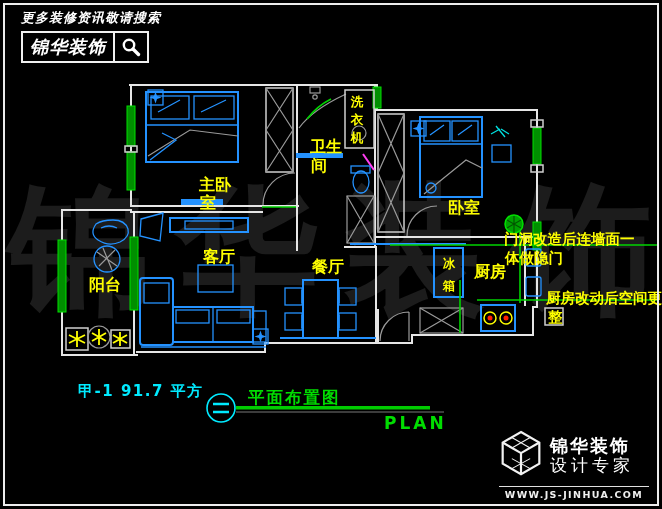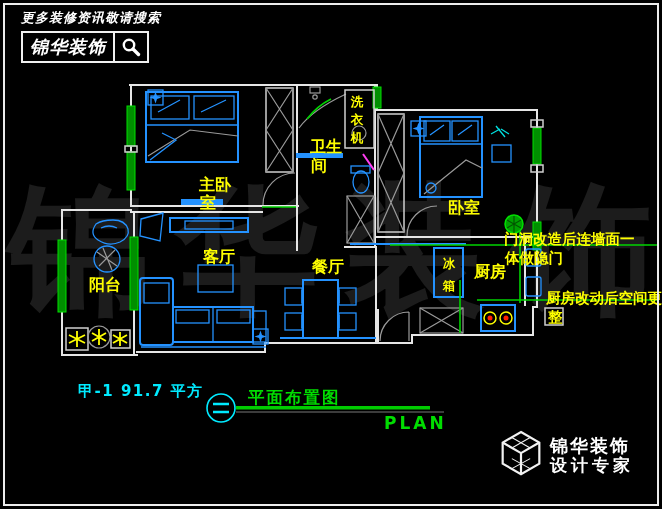--- a/index.html
+++ b/index.html
@@ -28,21 +28,21 @@
   .lbl{fill:#ffff00;font-size:16px;font-weight:bold;text-anchor:middle;}
   .lbl-s{fill:#ffff00;font-size:12.5px;font-weight:bold;text-anchor:middle;}
   .note{fill:#ffff00;font-size:14.5px;font-weight:bold;}
   .t-cyan{fill:#00eaff;font-size:15px;font-weight:bold;letter-spacing:1.5px;}
   .t-green{fill:#00dd00;font-weight:bold;}
   
   .ftr{position:absolute;left:499px;top:429px;width:150px;z-index:5;color:#fff;}
   .ftr-row{display:flex;align-items:center;}
   .ftr-txt{margin-left:7px;}
   .ftr-brand{font-size:18px;font-weight:bold;letter-spacing:2px;line-height:1.1;}
-  .ftr-tag{font-size:17px;font-weight:bold;letter-spacing:4px;line-height:1.15;}
+  .ftr-tag{font-size:17px;font-weight:normal;letter-spacing:4px;line-height:1.15;}
   .ftr-web{border-top:1.5px solid #e0e0e0;margin-top:3px;padding-top:2px;text-align:center;
            font-size:9.5px;font-weight:bold;letter-spacing:1.4px;color:#efefef;}
 </style>
 </head>
 <body>
 
 <div class="canvas">
   <div class="frame"></div>
 
   <div class="watermark">锦华装饰</div>
@@ -284,14 +284,15 @@
           <path d="M24,3 L44,14.5 V37.5 L24,49 L4,37.5 V14.5 Z" stroke="#f2f2f2" stroke-width="2.4" fill="none"></path>
           <path d="M4,14.5 L24,26 L44,14.5 M24,26 V49" stroke="#f2f2f2" stroke-width="2.4" fill="none"></path>
           <path d="M14,9 L34,20.5 M34,9 L14,20.5 M14,32 L34,43 M34,32 L14,43" stroke="#f2f2f2" stroke-width="1.1" fill="none"></path>
         </svg>
       </span>
       <span class="ftr-txt">
         <div class="ftr-brand">锦华装饰</div>
         <div class="ftr-tag">设计专家</div>
       </span>
     </div>
+    <div class="ftr-web">WWW.JS-JINHUA.COM</div>
   </div>
 </div>
 
 </body></html>

